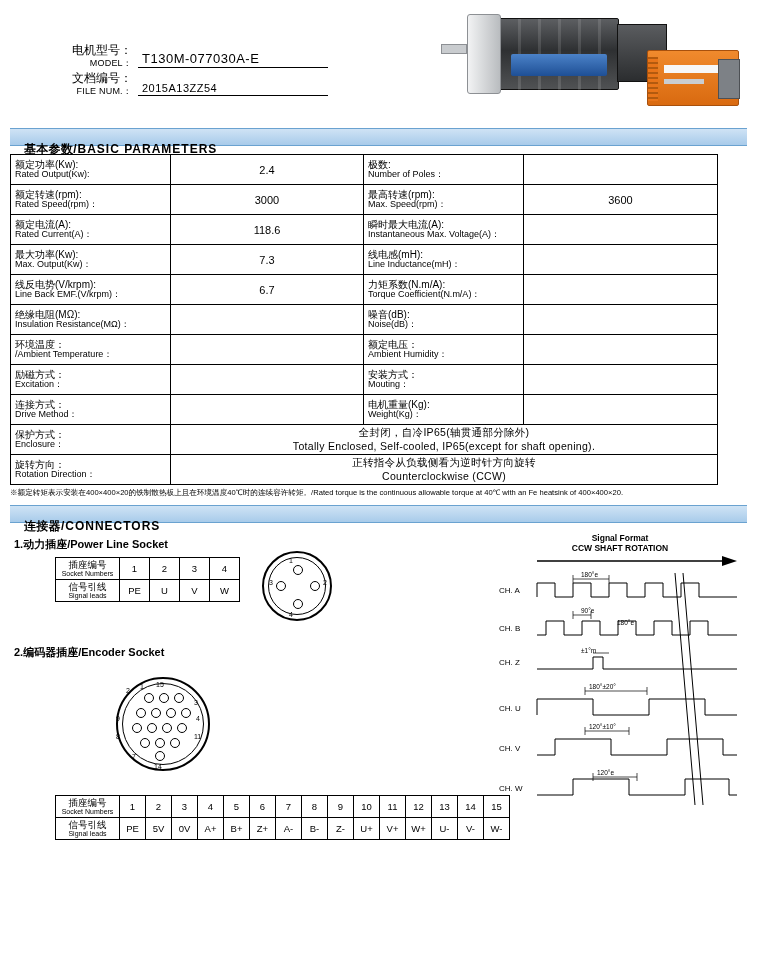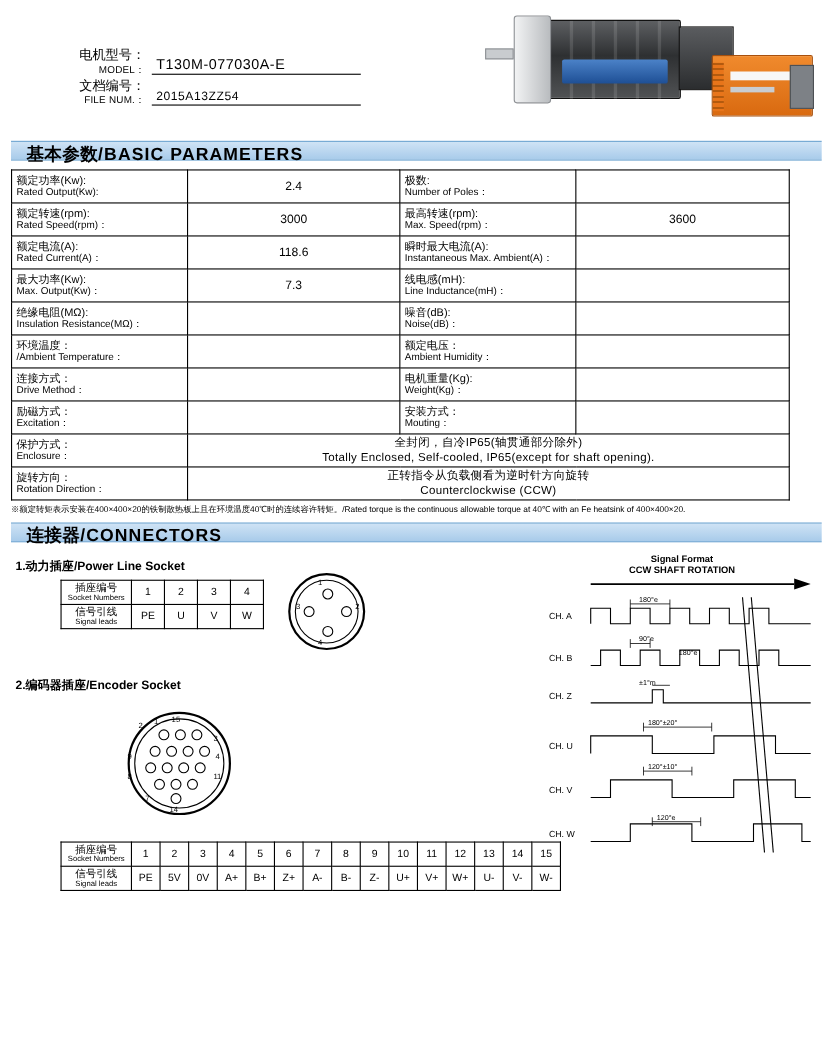--- a/index.html
+++ b/index.html
@@ -47,21 +47,21 @@
   .drive-panel { position:absolute; right: -2px; top: 8px; width: 22px; height: 40px; background:#7d8186; border:1px solid #4d5054;}
   .drive-strip { position:absolute; left: 16px; top: 14px; width: 58px; height: 8px; background:#f7f7f7; }
   .drive-strip2 { position:absolute; left: 16px; top: 28px; width: 40px; height: 5px; background:#c9cdd1; }
 
   
   .sec-bar {
     position: relative; margin: 0 10px; height: 18px;
     background: linear-gradient(180deg,#cfe3f5 0%, #a8cbea 100%);
     border-top: 1px solid #6aa2d0; border-bottom: 1px solid #6aa2d0;
   }
-  .sec-bar .txt { position:absolute; left: 14px; top: 1px; font-size: 16px; font-weight: bold; letter-spacing: .3px; }
+  .sec-bar .txt { position:absolute; left: 14px; top: 12px; font-size: 12px; font-weight: bold; letter-spacing: .3px; }
   .sec-bar .txt .en { letter-spacing: 1px; }
 
   
   table.params { border-collapse: collapse; width: 707px; margin: 8px 10px 0 10px; table-layout: fixed; }
   table.params td { border: 1px solid #000; padding: 0; height: 30px; vertical-align: middle; }
   .lbl { padding-left: 4px; line-height: 1.1; }
   .lbl .cn { display:block; font-size: 10px; }
   .lbl .en { display:block; font-size: 9px; }
   .val { text-align: center; font-size: 11px; }
   td.c1 { width: 160px; } td.c2 { width: 193px; }
@@ -176,21 +176,21 @@
           <td class="c1">
             <div class="lbl">
               <span class="cn">额定电流(A):</span>
               <span class="en">Rated Current(A)：</span>
             </div>
           </td>
           <td class="c2 val">118.6</td>
           <td class="c3">
             <div class="lbl">
               <span class="cn">瞬时最大电流(A):</span>
-              <span class="en">Instantaneous Max. Ambient(A)：</span>
+              <span class="en">Instantaneous Max. Voltage(A)：</span>
             </div>
           </td>
           <td class="c4 val"></td>
         </tr>
         <tr>
           <td class="c1">
             <div class="lbl">
               <span class="cn">最大功率(Kw):</span>
               <span class="en">Max. Output(Kw)：</span>
             </div>
@@ -200,20 +200,36 @@
             <div class="lbl">
               <span class="cn">线电感(mH):</span>
               <span class="en">Line Inductance(mH)：</span>
             </div>
           </td>
           <td class="c4 val"></td>
         </tr>
         <tr>
           <td class="c1">
             <div class="lbl">
+              <span class="cn">线反电势(V/krpm):</span>
+              <span class="en">Line Back EMF.(V/krpm)：</span>
+            </div>
+          </td>
+          <td class="c2 val">6.7</td>
+          <td class="c3">
+            <div class="lbl">
+              <span class="cn">力矩系数(N.m/A):</span>
+              <span class="en">Torque Coefficient(N.m/A)：</span>
+            </div>
+          </td>
+          <td class="c4 val"></td>
+        </tr>
+        <tr>
+          <td class="c1">
+            <div class="lbl">
               <span class="cn">绝缘电阻(MΩ):</span>
               <span class="en">Insulation Resistance(MΩ)：</span>
             </div>
           </td>
           <td class="c2 val"></td>
           <td class="c3">
             <div class="lbl">
               <span class="cn">噪音(dB):</span>
               <span class="en">Noise(dB)：</span>
             </div>
@@ -232,45 +248,45 @@
             <div class="lbl">
               <span class="cn">额定电压：</span>
               <span class="en">Ambient Humidity：</span>
             </div>
           </td>
           <td class="c4 val"></td>
         </tr>
         <tr>
           <td class="c1">
             <div class="lbl">
+              <span class="cn">励磁方式：</span>
+              <span class="en">Excitation：</span>
+            </div>
+          </td>
+          <td class="c2 val"></td>
+          <td class="c3">
+            <div class="lbl">
+              <span class="cn">安装方式：</span>
+              <span class="en">Mouting：</span>
+            </div>
+          </td>
+          <td class="c4 val"></td>
+        </tr>
+        <tr>
+          <td class="c1">
+            <div class="lbl">
               <span class="cn">连接方式：</span>
               <span class="en">Drive Method：</span>
             </div>
           </td>
           <td class="c2 val"></td>
           <td class="c3">
             <div class="lbl">
               <span class="cn">电机重量(Kg):</span>
               <span class="en">Weight(Kg)：</span>
-            </div>
-          </td>
-          <td class="c4 val"></td>
-        </tr>
-        <tr>
-          <td class="c1">
-            <div class="lbl">
-              <span class="cn">励磁方式：</span>
-              <span class="en">Excitation：</span>
-            </div>
-          </td>
-          <td class="c2 val"></td>
-          <td class="c3">
-            <div class="lbl">
-              <span class="cn">安装方式：</span>
-              <span class="en">Mouting：</span>
             </div>
           </td>
           <td class="c4 val"></td>
         </tr>
         <tr>
           <td class="c1">
             <div class="lbl">
               <span class="cn">保护方式：</span>
               <span class="en">Enclosure：</span>
             </div>

